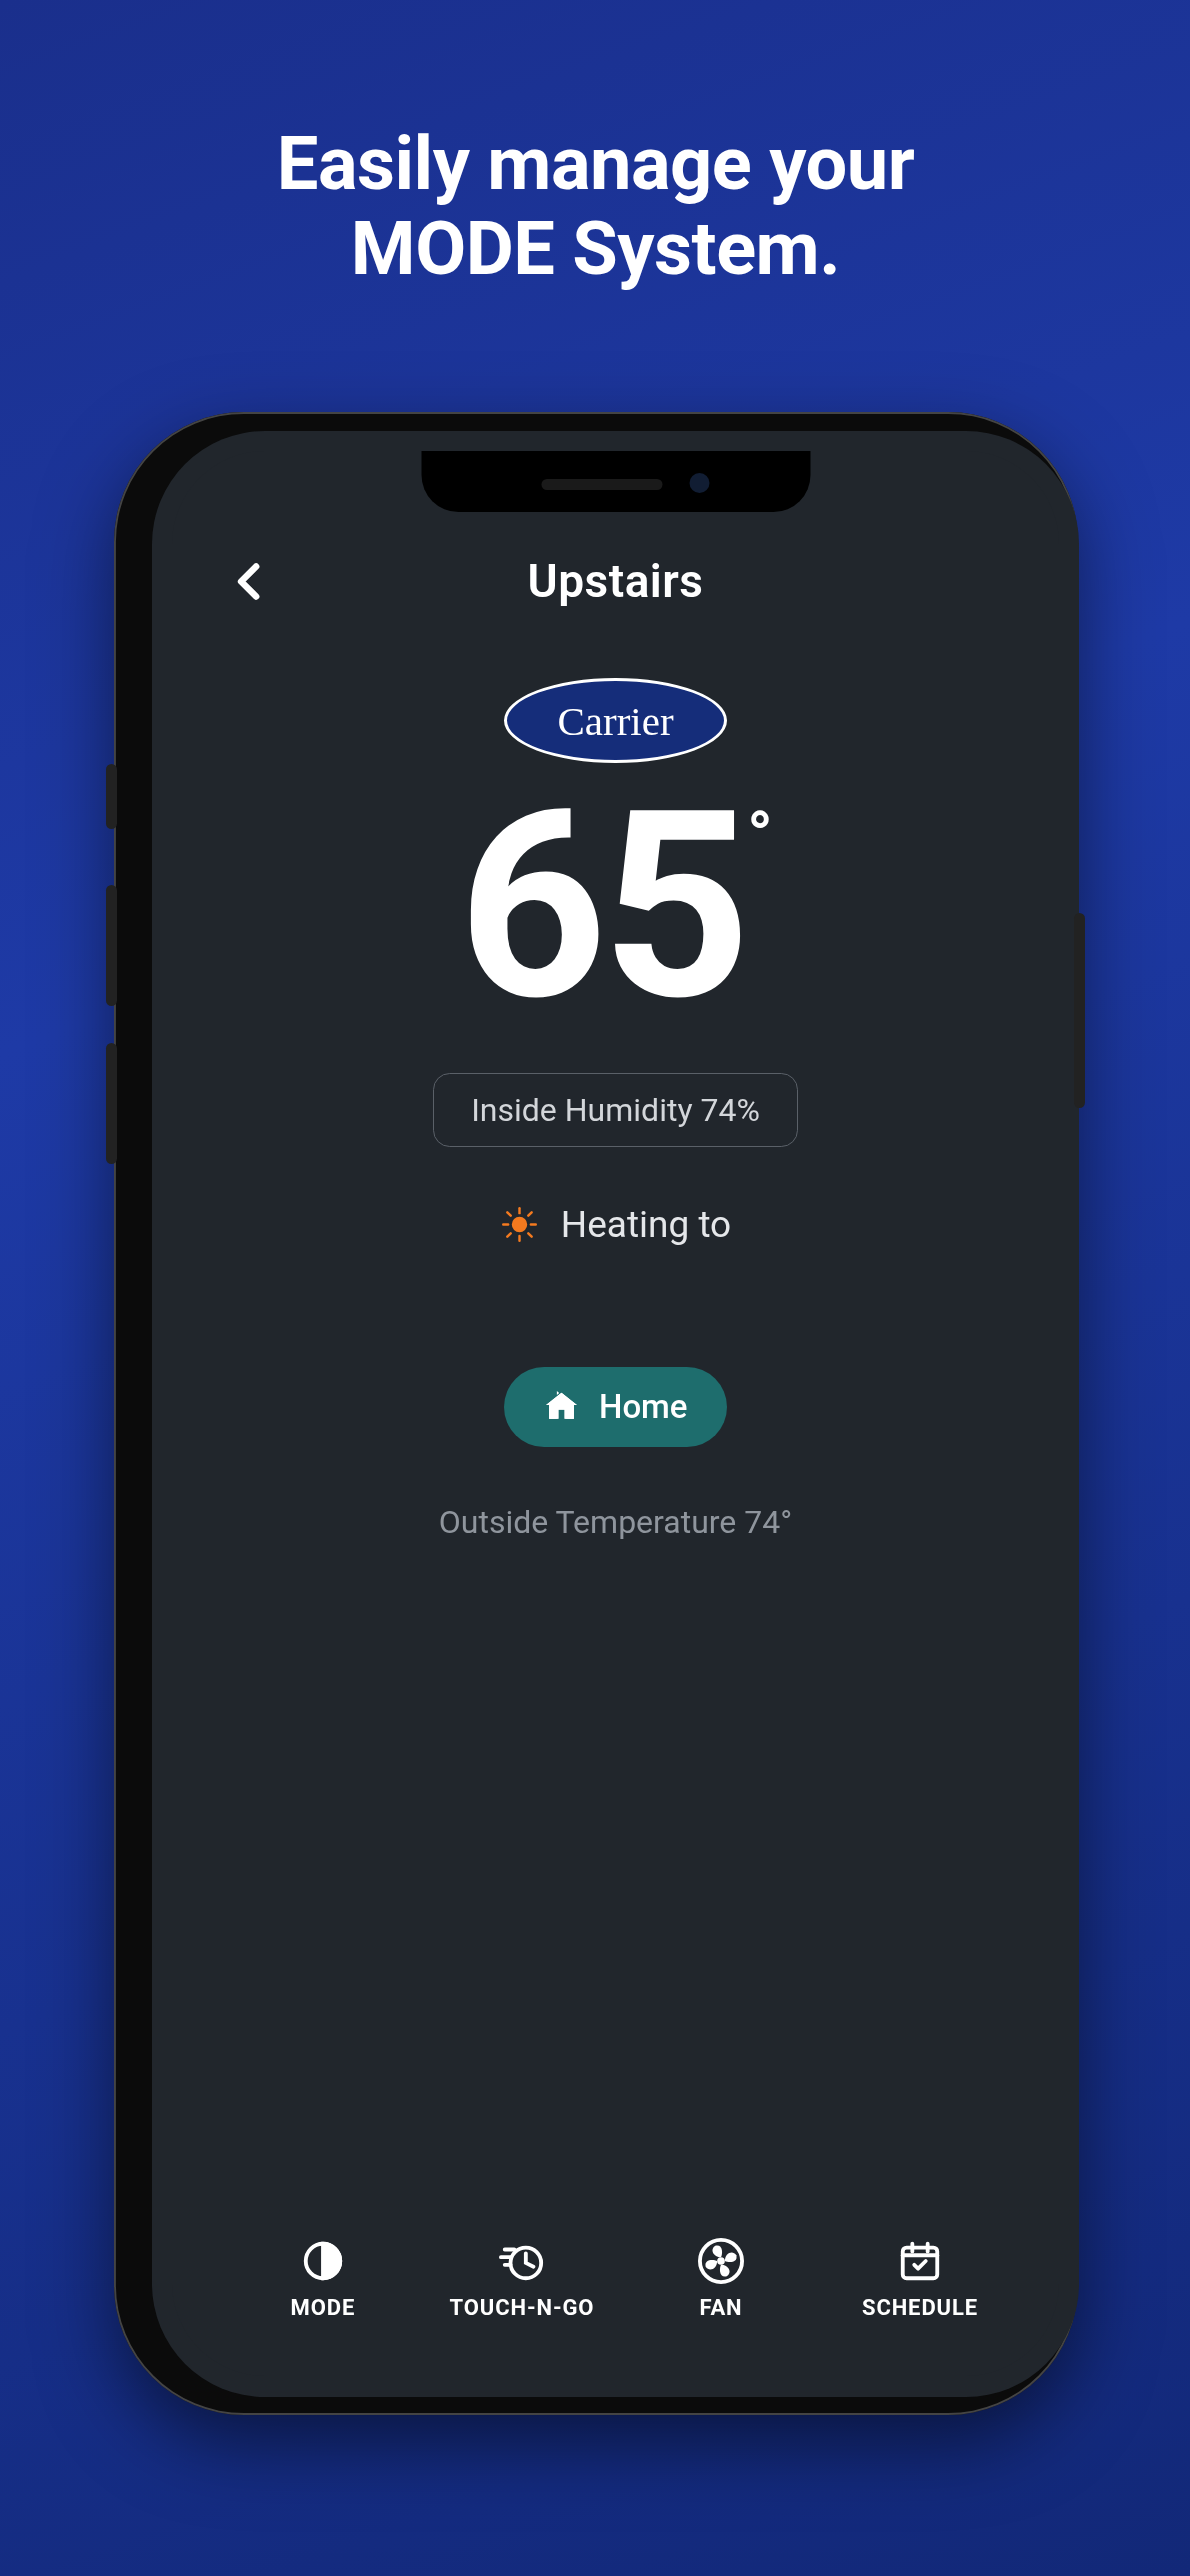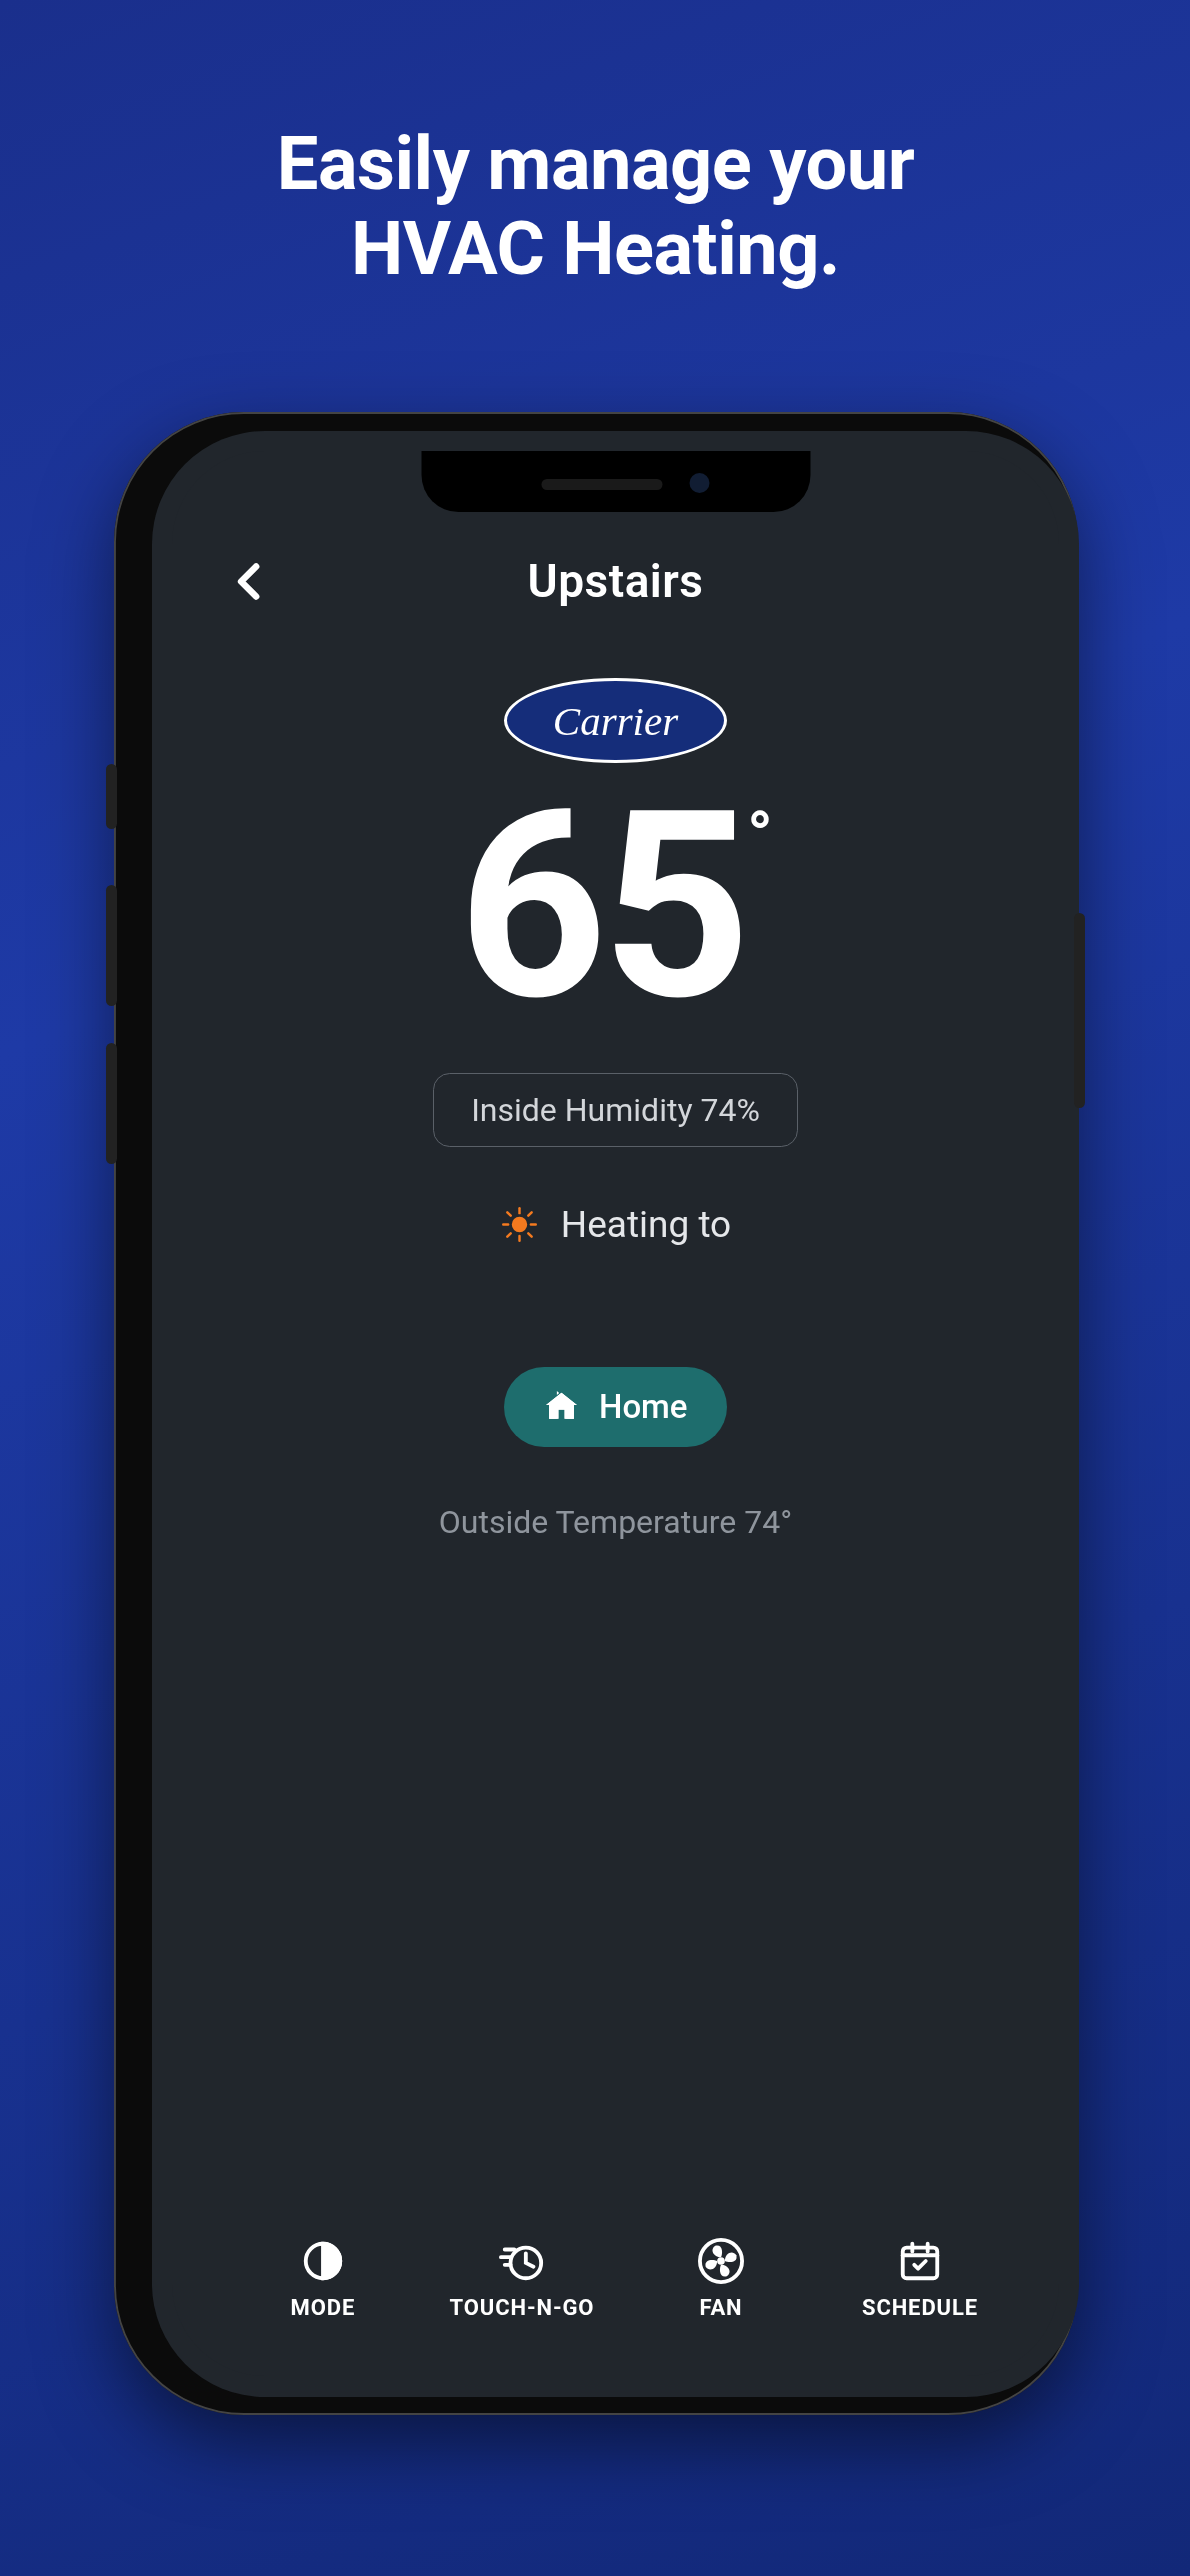--- a/index.html
+++ b/index.html
@@ -150,21 +150,20 @@
   }
   .brand-oval {
     width: 223px;
     height: 85px;
     background: #152d7a;
     border-radius: 50%;
     border: 3.7px solid #ffffff;
     display: flex;
     align-items: center;
     justify-content: center;
-    font-style: italic;
     color: #ffffff;
     font-size: 41px;
     font-weight: 500;
     font-family: "Brush Script MT", "Segoe Script", cursive;
   }
 
   
   .temp-row {
     margin-top: 9.3px;
     display: flex;
@@ -295,21 +294,21 @@
     letter-spacing: 0.9px;
   }
 </style>
 </head>
 <body>
 
 <div class="page">
 
   <div class="marketing-headline">
     <span>Easily manage your</span><br>
-    <span>HVAC Heating.</span>
+    <span>MODE System.</span>
   </div>
 
   <div class="phone">
     <div class="side-btn side-left-1"></div>
     <div class="side-btn side-left-2"></div>
     <div class="side-btn side-left-3"></div>
     <div class="side-btn side-right"></div>
 
     <div class="phone-inner">
       <div class="screen">

